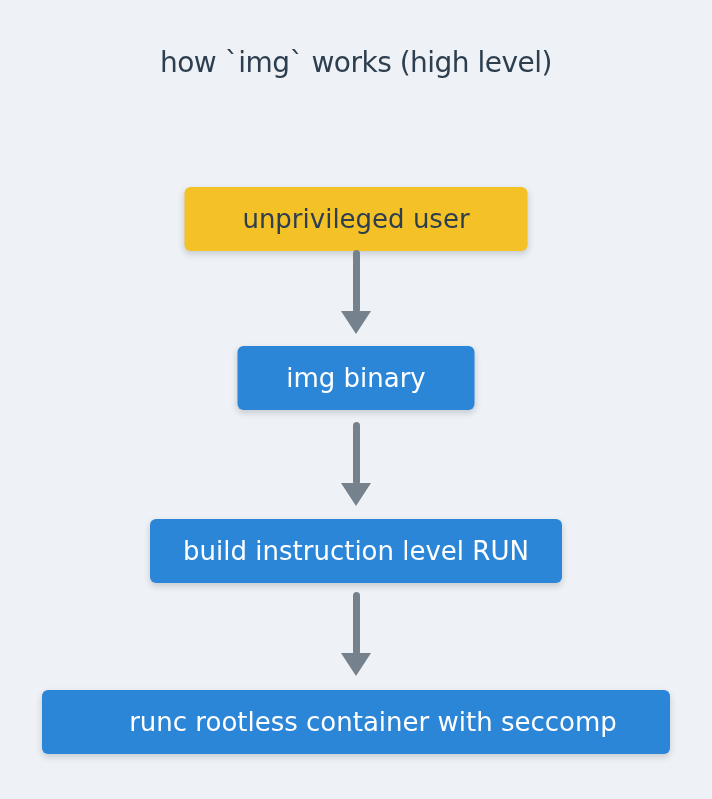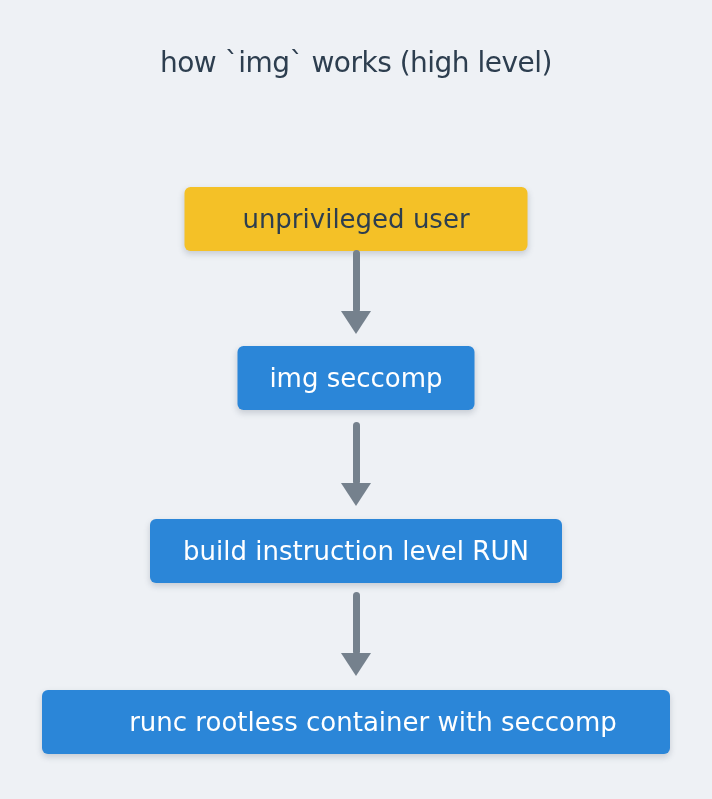--- a/index.html
+++ b/index.html
@@ -84,21 +84,21 @@
   <div class="node n0" style="background: rgb(244, 193, 39); color: rgb(45, 62, 79);">
     <span>unprivileged user</span>
   </div>
 
   <div class="arrow a0">
     <div class="arrow-shaft"></div>
     <div class="arrow-head"></div>
   </div>
 
   <div class="node n1" style="background: rgb(43, 134, 216); color: rgb(255, 255, 255);">
-    <span>img seccomp</span>
+    <span>img binary</span>
   </div>
 
   <div class="arrow a1">
     <div class="arrow-shaft"></div>
     <div class="arrow-head"></div>
   </div>
 
   <div class="node n2" style="background: rgb(43, 134, 216); color: rgb(255, 255, 255);">
     <span>build instruction level RUN</span>
   </div>

